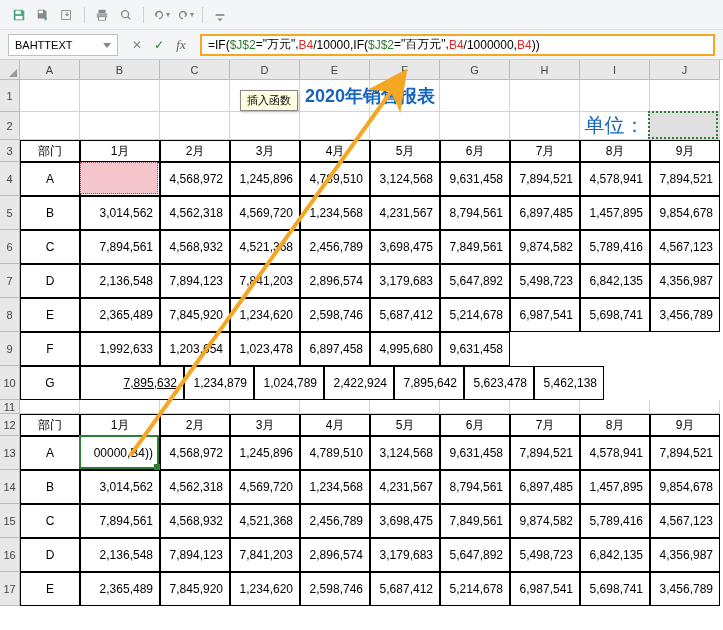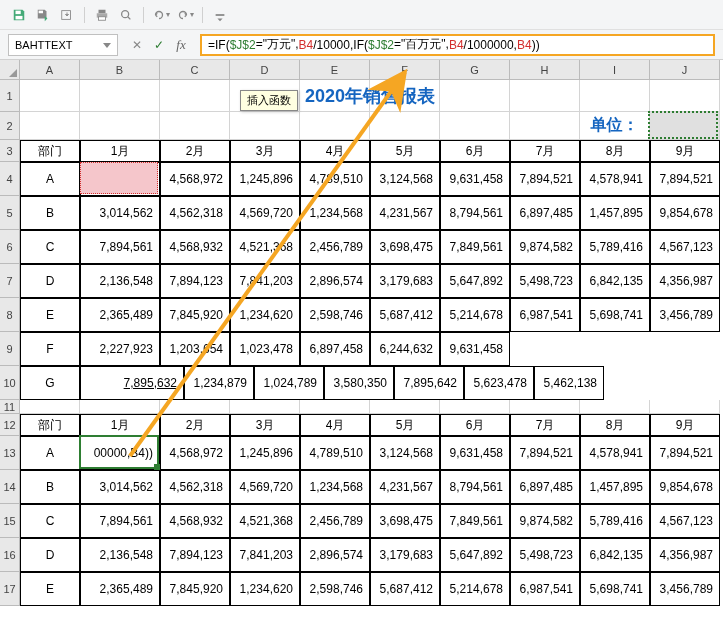--- a/index.html
+++ b/index.html
@@ -23,21 +23,21 @@
   
   .sheet-wrap { position: relative; overflow: hidden; height: calc(100% - 60px); }
   .col-header-row { display: flex; height: 20px; }
   .corner { width: 20px; height: 20px; background: #e8e8e8; border-right: 1px solid #bbb; border-bottom: 1px solid #bbb; position: relative; }
   .corner::after { content: ''; position: absolute; right: 2px; bottom: 2px; border-left: 8px solid transparent; border-bottom: 8px solid #999; }
   .col-h { height: 20px; background: #e8e8e8; border-right: 1px solid #bbb; border-bottom: 1px solid #bbb; text-align: center; line-height: 20px; font-size: 11px; color: #444; }
   .row-h { width: 20px; background: #e8e8e8; border-right: 1px solid #bbb; border-bottom: 1px solid #bbb; text-align: center; font-size: 11px; color: #444; display: flex; align-items: center; justify-content: center; }
   .data-row { display: flex; }
   .cell { border-right: 1px solid #d4d4d4; border-bottom: 1px solid #d4d4d4; display: flex; align-items: center; justify-content: center; font-size: 12px; background: #fff; overflow: hidden; position: relative; }
   .cell.title { font-size: 18px; color: #1565c0; font-weight: bold; justify-content: center; border-right: none; }
-  .cell.unit-label { font-size: 16px; color: #1565c0; font-weight: bold; justify-content: center; }
+  .cell.unit-label { font-size: 20px; color: #1565c0; font-weight: normal; justify-content: center; }
   .cell.right { justify-content: flex-end; padding-right: 6px; }
   .cell.center { justify-content: center; }
   .cell.bordered { border: 1px solid #000; border-right: 1px solid #000; border-bottom: 1px solid #000; }
   
   .sel-b4 { border: 1px dotted #d32f2f; background: #f5c6cb; position: absolute; pointer-events: none; z-index: 5; }
   .sel-j2 { border: 2px dotted #2e7d32; position: absolute; pointer-events: none; z-index: 5; }
   .sel-b13 { border: 2px solid #2e7d32; position: absolute; pointer-events: none; z-index: 5; }
   .sel-b13::after { content: ''; position: absolute; right: -3px; bottom: -3px; width: 6px; height: 6px; background: #2e7d32; }
   
   .arrow-overlay { position: absolute; pointer-events: none; z-index: 10; }
@@ -249,34 +249,34 @@
         <div class="cell right bordered" style="width:70px;height:34px;">2,598,746</div>
         <div class="cell right bordered" style="width:70px;height:34px;">5,687,412</div>
         <div class="cell right bordered" style="width:70px;height:34px;">5,214,678</div>
         <div class="cell right bordered" style="width:70px;height:34px;">6,987,541</div>
         <div class="cell right bordered" style="width:70px;height:34px;">5,698,741</div>
         <div class="cell right bordered" style="width:70px;height:34px;">3,456,789</div>
       </div>
       <div class="data-row" style="height:34px">
         <div class="row-h" style="height:34px">9</div>
         <div class="cell center bordered" style="width:60px;height:34px;">F</div>
-        <div class="cell right bordered" style="width:80px;height:34px;">2,227,923</div>
+        <div class="cell right bordered" style="width:80px;height:34px;">1,992,633</div>
         <div class="cell right bordered" style="width:70px;height:34px;">1,203,654</div>
         <div class="cell right bordered" style="width:70px;height:34px;">1,023,478</div>
         <div class="cell right bordered" style="width:70px;height:34px;">6,897,458</div>
-        <div class="cell right bordered" style="width:70px;height:34px;">6,244,632</div>
+        <div class="cell right bordered" style="width:70px;height:34px;">4,995,680</div>
         <div class="cell right bordered" style="width:70px;height:34px;">9,631,458</div>
       </div>
       <div class="data-row" style="height:34px">
         <div class="row-h" style="height:34px">10</div>
         <div class="cell center bordered" style="width:60px;height:34px;">G</div>
         <div class="cell right bordered" style="width:104px;height:34px;text-decoration:underline;">7,895,632</div>
         <div class="cell right bordered" style="width:70px;height:34px;">1,234,879</div>
         <div class="cell right bordered" style="width:70px;height:34px;">1,024,789</div>
-        <div class="cell right bordered" style="width:70px;height:34px;">3,580,350</div>
+        <div class="cell right bordered" style="width:70px;height:34px;">2,422,924</div>
         <div class="cell right bordered" style="width:70px;height:34px;">7,895,642</div>
         <div class="cell right bordered" style="width:70px;height:34px;">5,623,478</div>
         <div class="cell right bordered" style="width:70px;height:34px;">5,462,138</div>
       </div>
       <div class="data-row" style="height:14px">
         <div class="row-h" style="height:14px">11</div>
         <div class="cell" style="width:60px;height:14px"></div>
         <div class="cell" style="width:80px;height:14px"></div>
         <div class="cell" style="width:70px;height:14px"></div>
         <div class="cell" style="width:70px;height:14px"></div>

